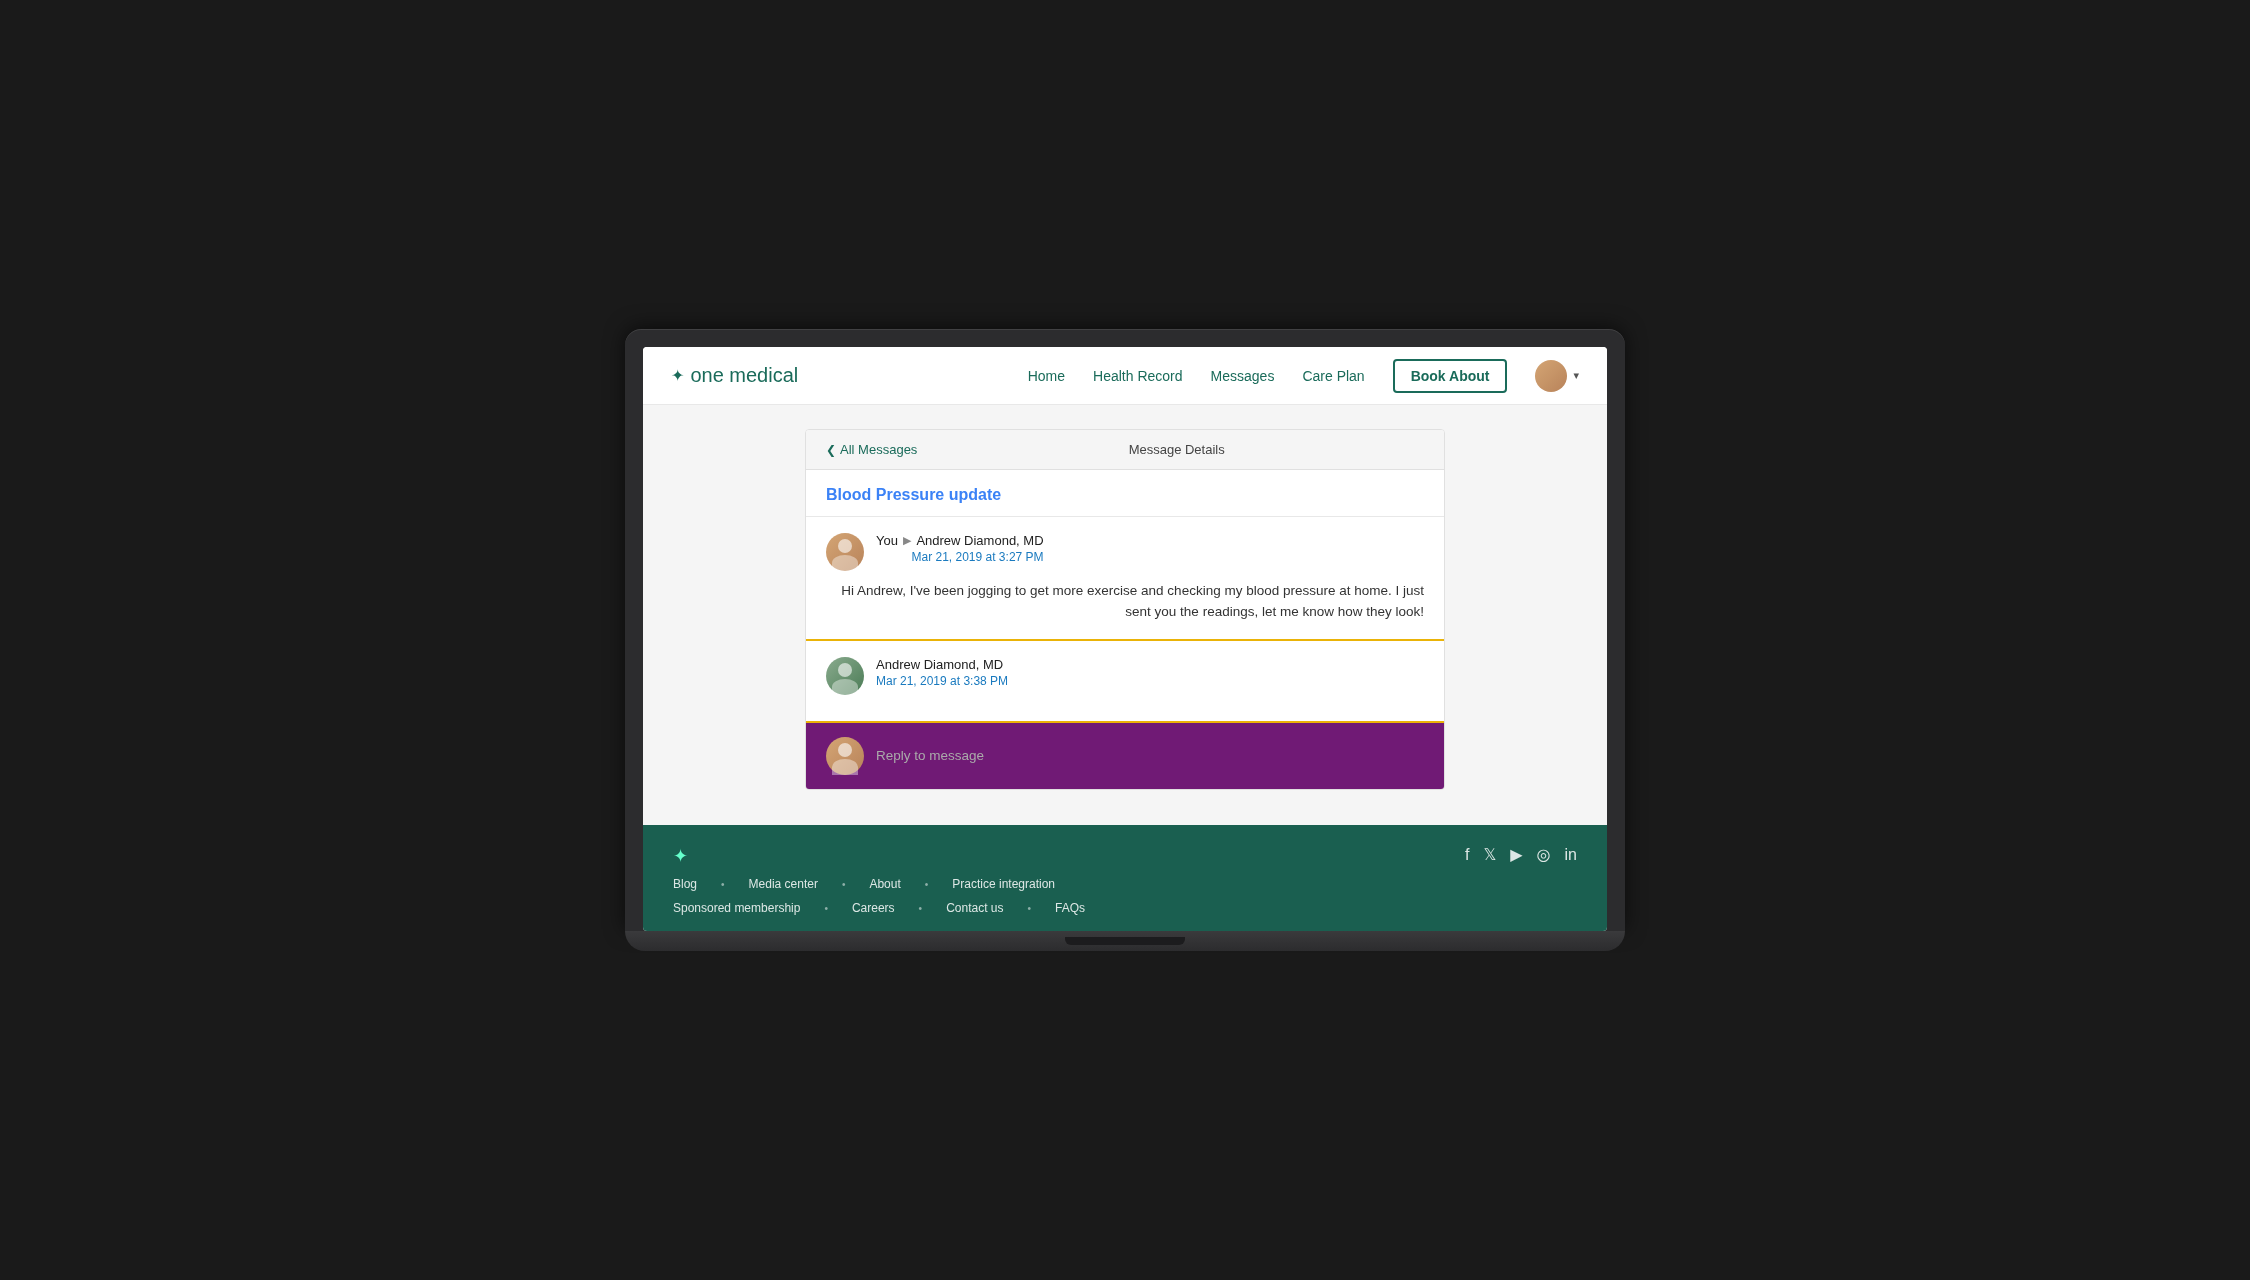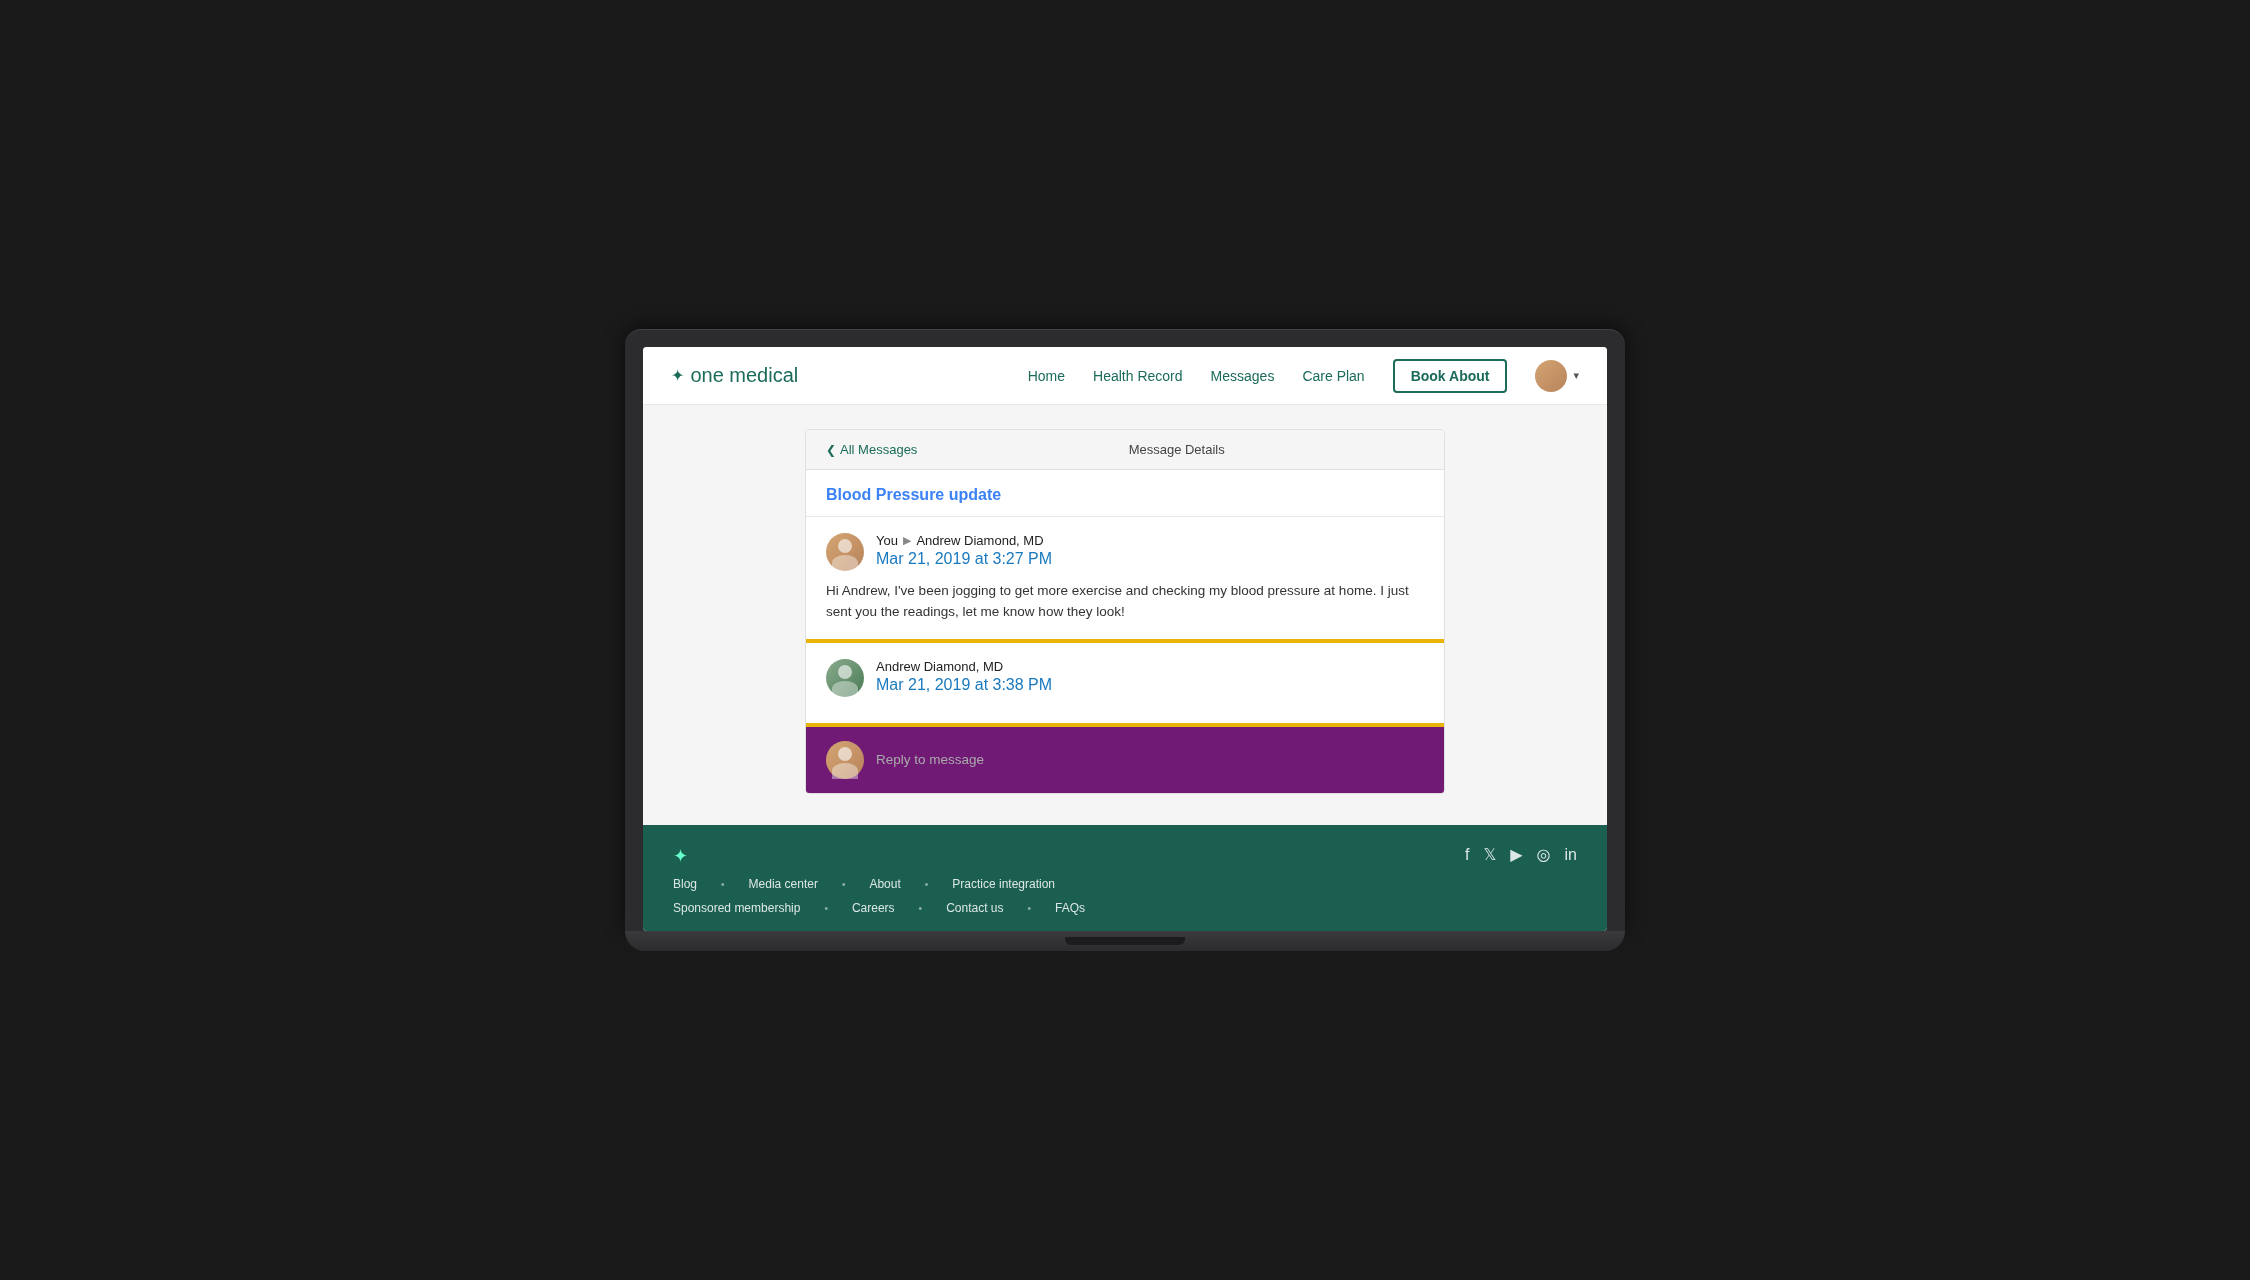--- a/index.html
+++ b/index.html
@@ -164,21 +164,22 @@
 
     .msg-subject-text {
       font-size: 16px;
       font-weight: 700;
       color: #3b82f6;
     }
 
     
     .msg-item {
       padding: 16px 20px;
-      border-bottom: 4px solid #eab308;
+      border-bottom: 2px solid #eab308;
+      text-align: right;
     }
 
     .msg-item-header {
       display: flex;
       align-items: flex-start;
       gap: 12px;
       margin-bottom: 10px;
     }
 
     .msg-meta {
@@ -195,21 +196,21 @@
       align-items: center;
       gap: 5px;
     }
 
     .msg-arrow {
       color: #888;
       font-size: 11px;
     }
 
     .msg-timestamp {
-      font-size: 16px;
+      font-size: 12px;
       color: #1a7abf;
     }
 
     .msg-body {
       font-size: 13.5px;
       color: #333;
       line-height: 1.55;
     }
 
     

